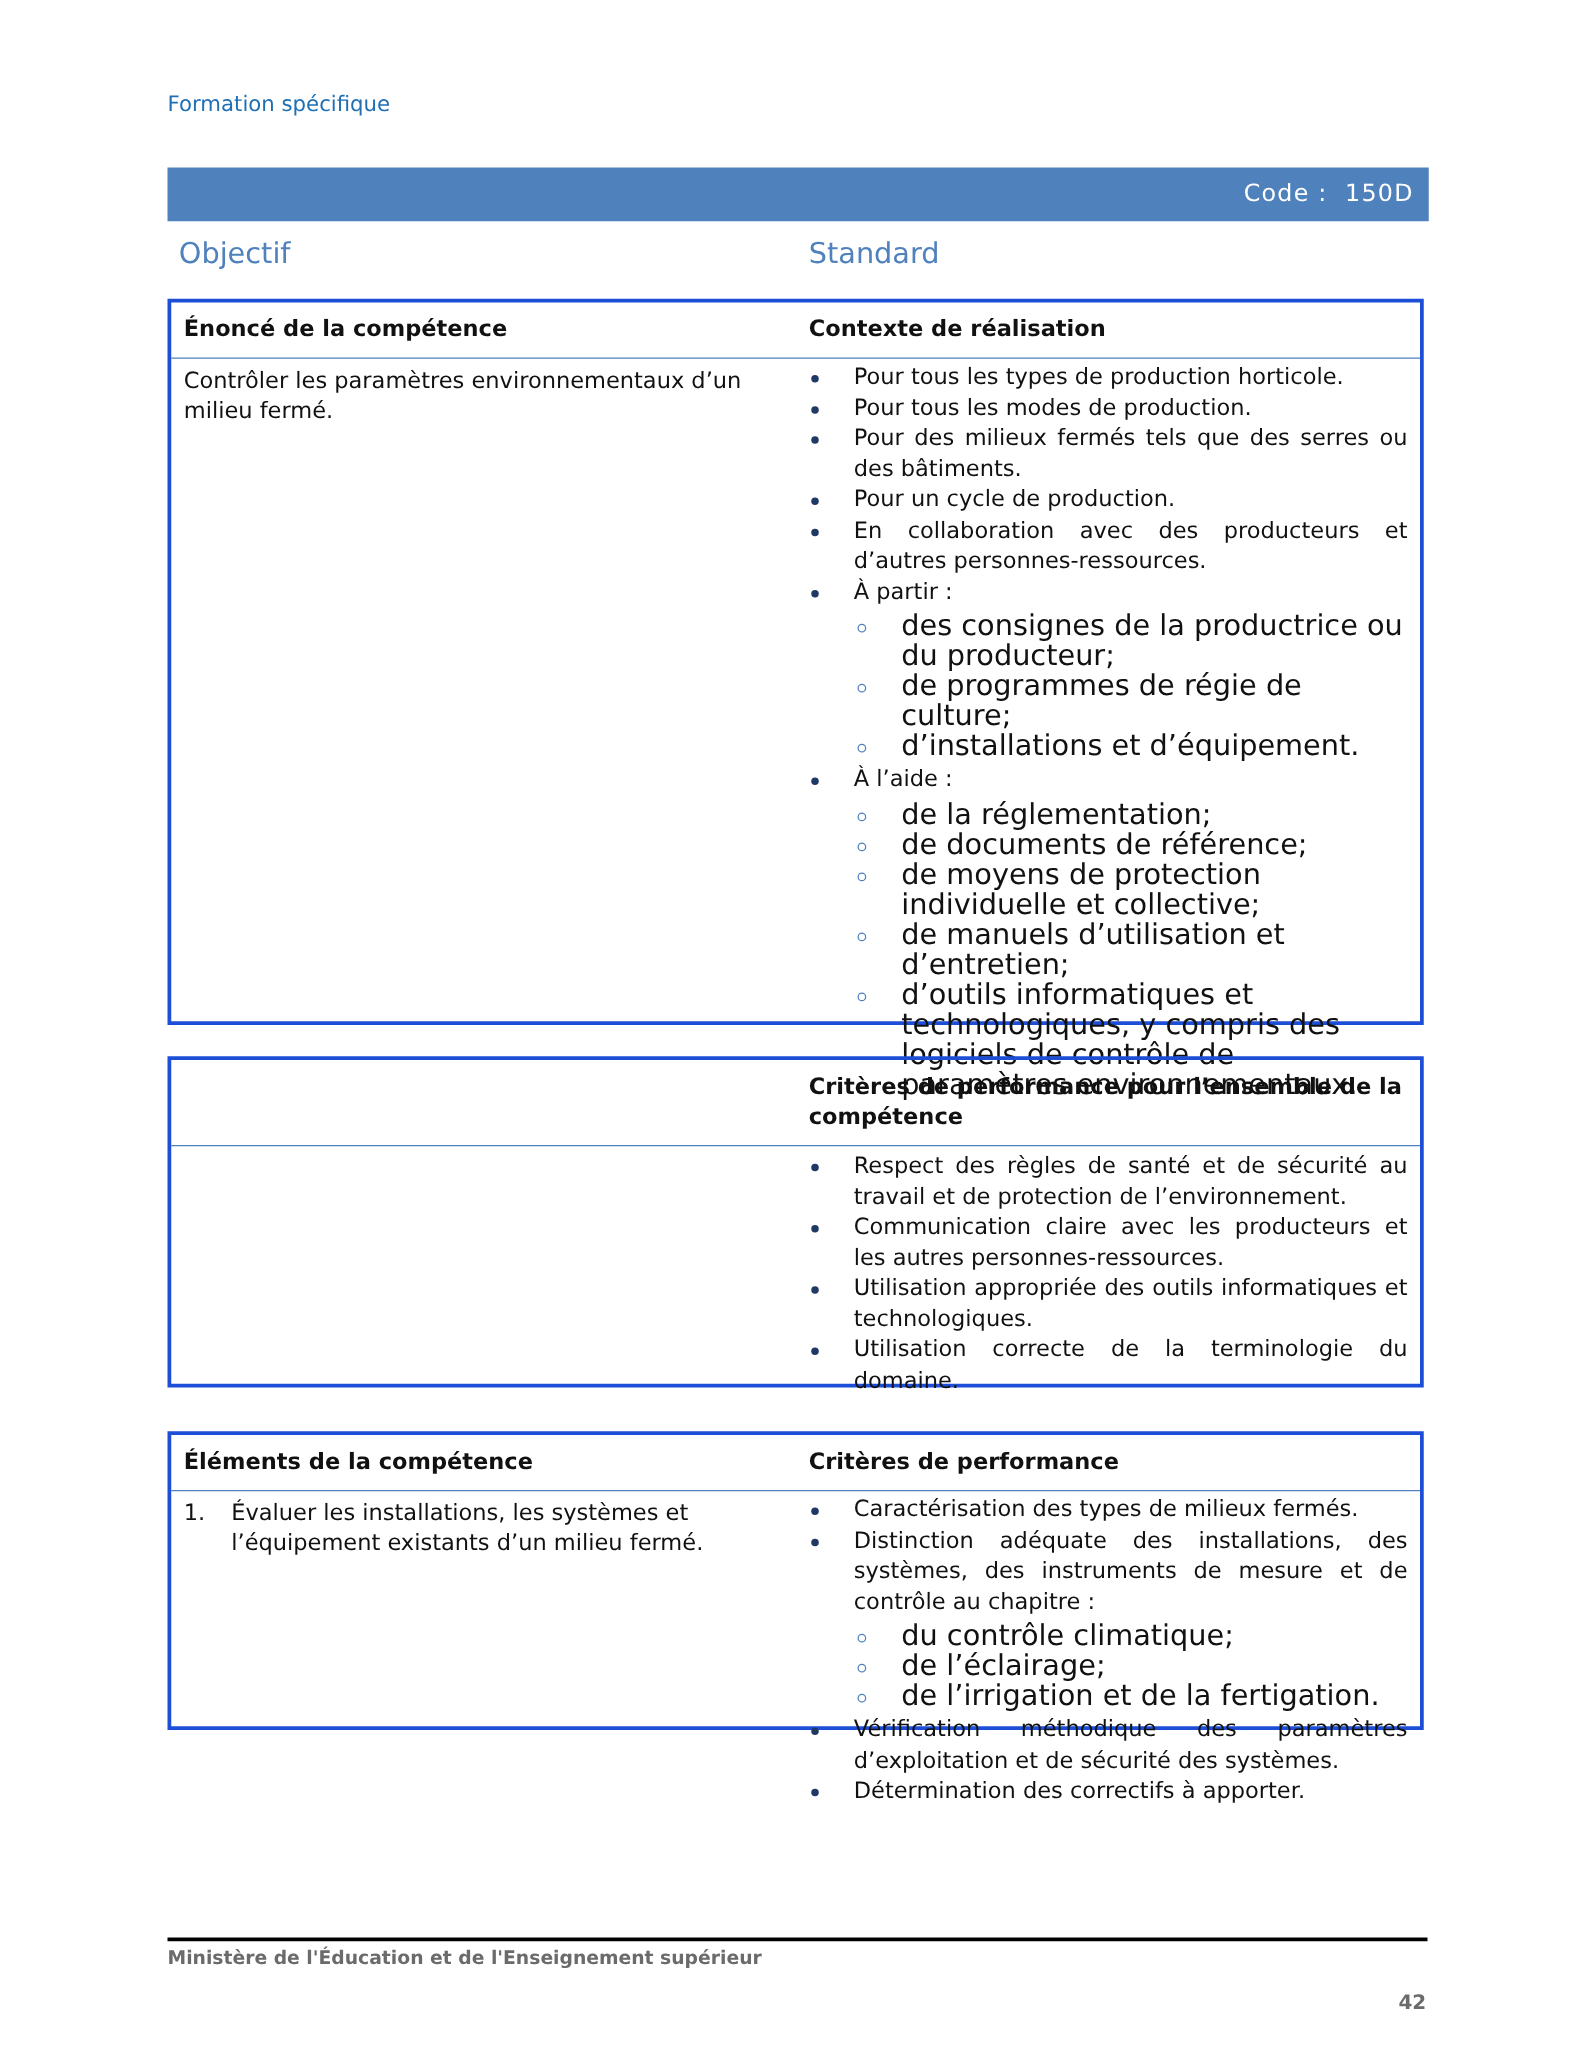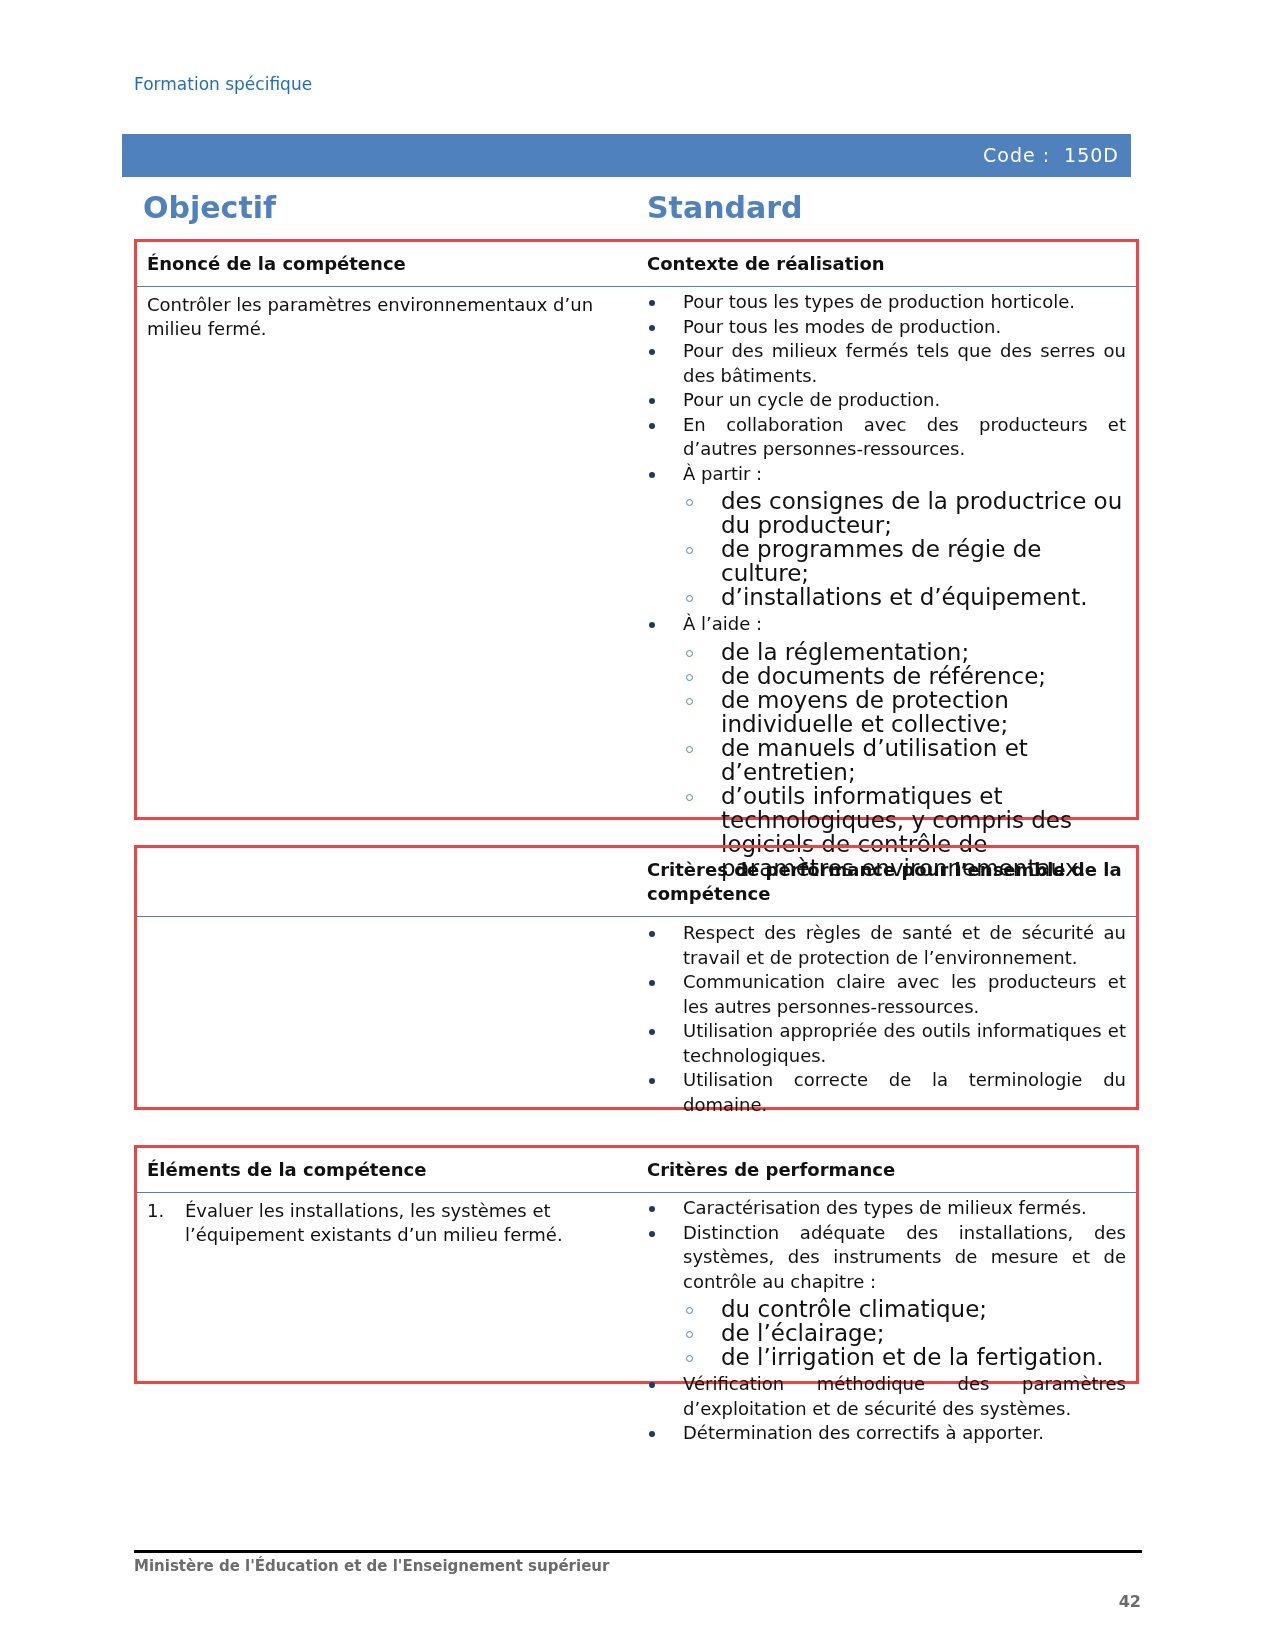--- a/index.html
+++ b/index.html
@@ -1,22 +1,22 @@
 <!DOCTYPE html>
 <html><head>
 <meta charset="utf-8">
 <style>
   html, body { margin: 0; padding: 0; background: #ffffff; }
   body { width: 1275px; height: 1650px; position: relative; font-family: "DejaVu Sans", sans-serif; color: #111; overflow: hidden; }
   .running-head { position: absolute; left: 134px; top: 74px; font-size: 17px; color: #1f6fb5; }
-  .code-bar { position: absolute; left: 122px; top: 134px; width: 1009px; height: 43px; background: #4f81bd; color: #fff; }
+  .code-bar { position: absolute; left: 134px; top: 134px; width: 1009px; height: 43px; background: #4f81bd; color: #fff; }
   .code-bar .code { position: absolute; right: 12px; top: 10px; font-size: 19px; letter-spacing: 1px; }
   .code-bar .code .v { margin-left: 14px; }
-  .section-title { position: absolute; top: 190px; font-size: 30px; font-weight: bold; color: #4f81bd; }
-  .tbl { position: absolute; left: 134px; width: 1005px; border: 3px solid #ef4444; box-sizing: border-box; }
+  .section-title { position: absolute; top: 190px; font-size: 23px; font-weight: normal; color: #4f81bd; }
+  .tbl { position: absolute; left: 134px; width: 1005px; border: 3px solid #1d4ed8; box-sizing: border-box; }
   .tbl .row { display: flex; }
   .tbl .hdr { border-bottom: 1px solid #4f81bd; }
   .tbl .cell-l { width: 500px; box-sizing: border-box; padding: 8px 10px 6px 10px; }
   .tbl .cell-r { flex: 1; box-sizing: border-box; padding: 8px 10px 6px 10px; }
   .hdr .cell-l, .hdr .cell-r { font-weight: bold; font-size: 18px; line-height: 24px; }
   .body-text { font-size: 18px; line-height: 24px; }
   ul.b { list-style: none; margin: 0; padding: 0; }
   ul.b > li { position: relative; padding-left: 36px; font-size: 18px; line-height: 24.5px; text-align: justify; }
   ul.b > li::before { content: ""; position: absolute; left: 2px; top: 10px; width: 6px; height: 6px; border-radius: 50%; background: #1f3864; }
   ul.s { list-style: none; margin: 3px 0 3px 0; padding: 0; }

